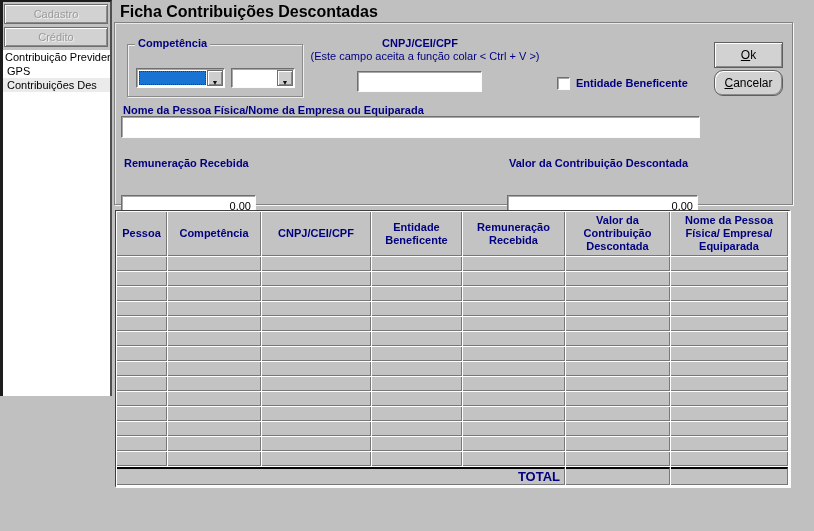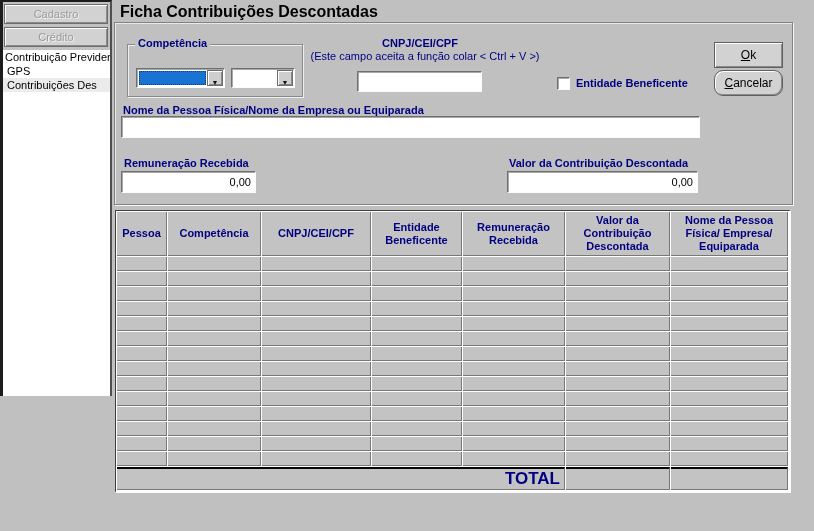--- a/index.html
+++ b/index.html
@@ -50,21 +50,21 @@
                  background:#cecece; border:1px solid #6e6e6e;
                  box-shadow: inset 1px 1px 0 #ffffff, inset -1px -1px 0 #8a8a8a;
                  text-align:center; cursor:default; }
   .combo .drop span { font-size:7px; line-height:16px; color:#111; }
   .combo-month { left:136px; top:68px; width:89px; }
   .combo-year  { left:231px; top:68px; width:64px; }
 
   .tb { position:absolute; background:#fff; border:1px solid; border-color:#6f6f6f #fbfbfb #fbfbfb #6f6f6f;
         box-shadow: inset 1px 1px 0 #a8a8a8; font-family:"Liberation Sans",sans-serif;
         font-size:11px; color:#000; padding:0 4px; outline:none; }
-  .tb.num { text-align:right; }
+  .tb.num { text-align:right;margin-top:24px; }
 
   .checkbox { position:absolute; left:557px; top:77px; width:13px; height:13px; background:#fff;
               border:1px solid; border-color:#6f6f6f #fbfbfb #fbfbfb #6f6f6f;
               box-shadow: inset 1px 1px 0 #a8a8a8; cursor:default; }
 
   .btn { position:absolute; left:714px; width:69px; height:26px; background:#d2d2d2;
          border:1px solid #5f5f5f; box-shadow: inset 1px 1px 0 #ffffff, inset -1px -1px 0 #8a8a8a;
          font-size:12px; color:#000; text-align:center; line-height:24px; cursor:default; display:block; }
   .btn::first-letter { text-decoration:underline; }
   .btn.ok { top:42px; }
@@ -76,21 +76,21 @@
                border-top:1px solid #3f3f3f; border-left:1px solid #3f3f3f;
                border-right:2px solid #fbfbfb; border-bottom:2px solid #fbfbfb;
                table-layout:fixed; }
   .grid th { background:#c3c3c3; border-right:1px solid #787878; border-bottom:1px solid #787878;
              color:#000080; font-size:11px; font-weight:bold; text-align:center;
              vertical-align:middle; height:44px; padding:1px 2px; line-height:13px; }
   .grid tbody td { background:#c3c3c3; border-right:1px solid #787878; border-bottom:1px solid #787878;
                    height:14px; font-size:11px; }
   .grid tfoot td { background:#c3c3c3; border-top:2px solid #050505; border-right:1px solid #787878;
                    border-bottom:1px solid #787878; height:16px;
-                   font-size:17px; font-weight:bold; color:#000080; }
+                   font-size:13px; font-weight:bold; color:#000080; }
   .grid tfoot td.total-lbl { text-align:right; padding-right:4px; }
 </style>
 </head>
 <body>
 
 <div class="window">
 
   <div class="sidebar">
     <div class="sidebar-btnzone"></div>
     <div class="side-btn b1">Cadastro</div>

